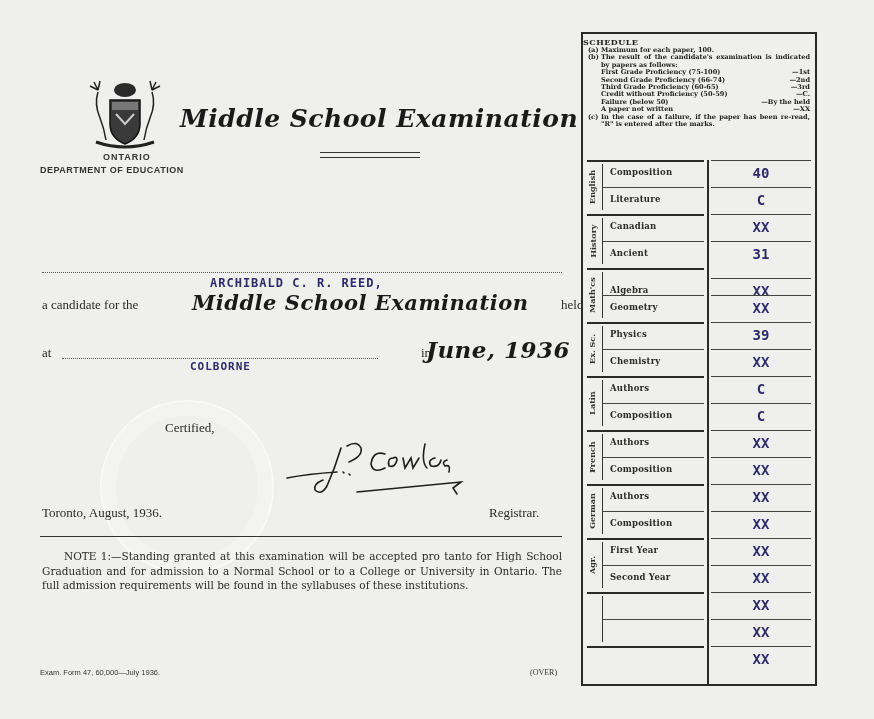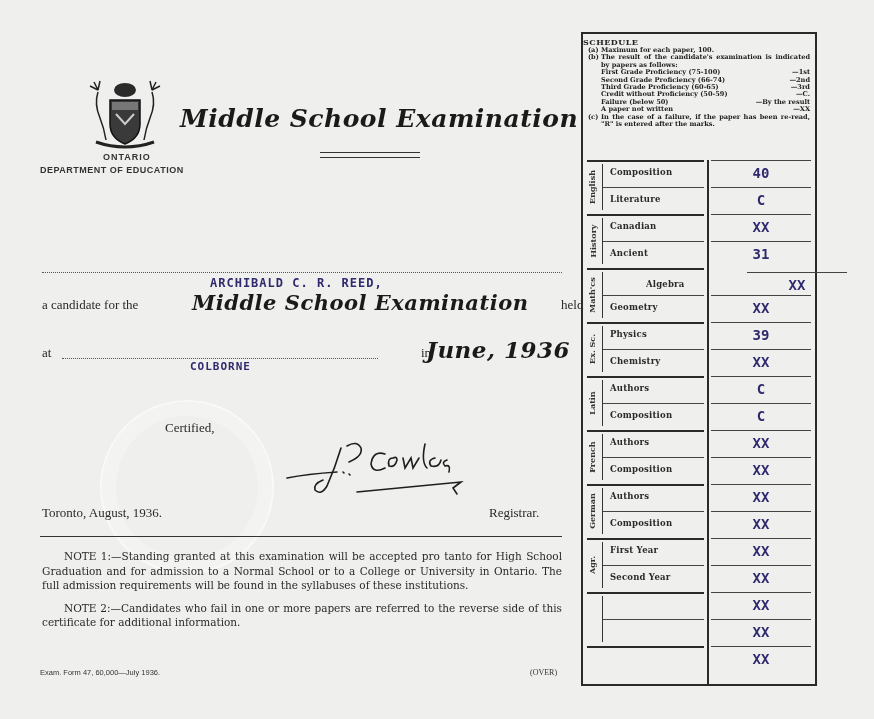--- a/index.html
+++ b/index.html
@@ -140,21 +140,20 @@
       </g>
     </svg>
   </div>
 
   <div class="abs body-text toronto">Toronto, August, 1936.</div>
   <div class="abs body-text registrar">Registrar.</div>
   <div class="abs main-rule"></div>
 
   <div class="abs notes">
     <p>NOTE 1:—Standing granted at this examination will be accepted pro tanto for High School Graduation and for admission to a Normal School or to a College or University in Ontario.  The full admission requirements will be found in the syllabuses of these institutions.</p>
-    <p>NOTE 2:—Candidates who fail in one or more papers are referred to the reverse side of this certificate for additional information.</p>
   </div>
 
   <div class="abs form-no">Exam. Form 47, 60,000—July 1936.</div>
   <div class="abs over">(OVER)</div>
 
   <div class="abs schedule">
     <div class="sched-head">SCHEDULE</div>
     <div class="sched-notes">
       <div class="ln">
           <span class="lbl">(a)</span>
@@ -176,21 +175,21 @@
         <div class="row2">
             <span>Third Grade Proficiency (60-65)</span>
             <span>—3rd</span>
           </div>
         <div class="row2">
             <span>Credit without Proficiency (50-59)</span>
             <span>—C.</span>
           </div>
         <div class="row2">
             <span>Failure (below 50)</span>
-            <span>—By the result</span>
+            <span>—By the held</span>
           </div>
         <div class="row2">
             <span>A paper not written</span>
             <span>—XX</span>
           </div>
       </div>
       <div class="ln">
           <span class="lbl">(c)</span>
           <span class="txt">In the case of a failure, if the paper has been re-read, "R" is entered after the marks.</span>
         </div>
@@ -233,21 +232,21 @@
             <div class="subj">Ancient</div>
             <div class="mark">31</div>
           </div>
         </div>
         <div class="grp" style="top: 108px; height: 54px;">
           <div class="hline-grp-l" style="top: 0px;"></div>
           <div class="grp-label" style="height: 54px;">
             <span>Math'cs</span>
           </div>
           <div class="grp-bar" style="height: 46px;"></div>
-          <div class="row" style="top: 4px; margin-left: 36px;">
+          <div class="row" style="top: 10px;">
             <div class="hline-r" style="top: 0px;"></div>
             <div class="subj">Algebra</div>
             <div class="mark">XX</div>
           </div>
           <div class="row" style="top: 27px;">
             <div class="hline-l" style="top: 0px;"></div>
             <div class="hline-r" style="top: 0px;"></div>
             <div class="subj">Geometry</div>
             <div class="mark">XX</div>
           </div>

